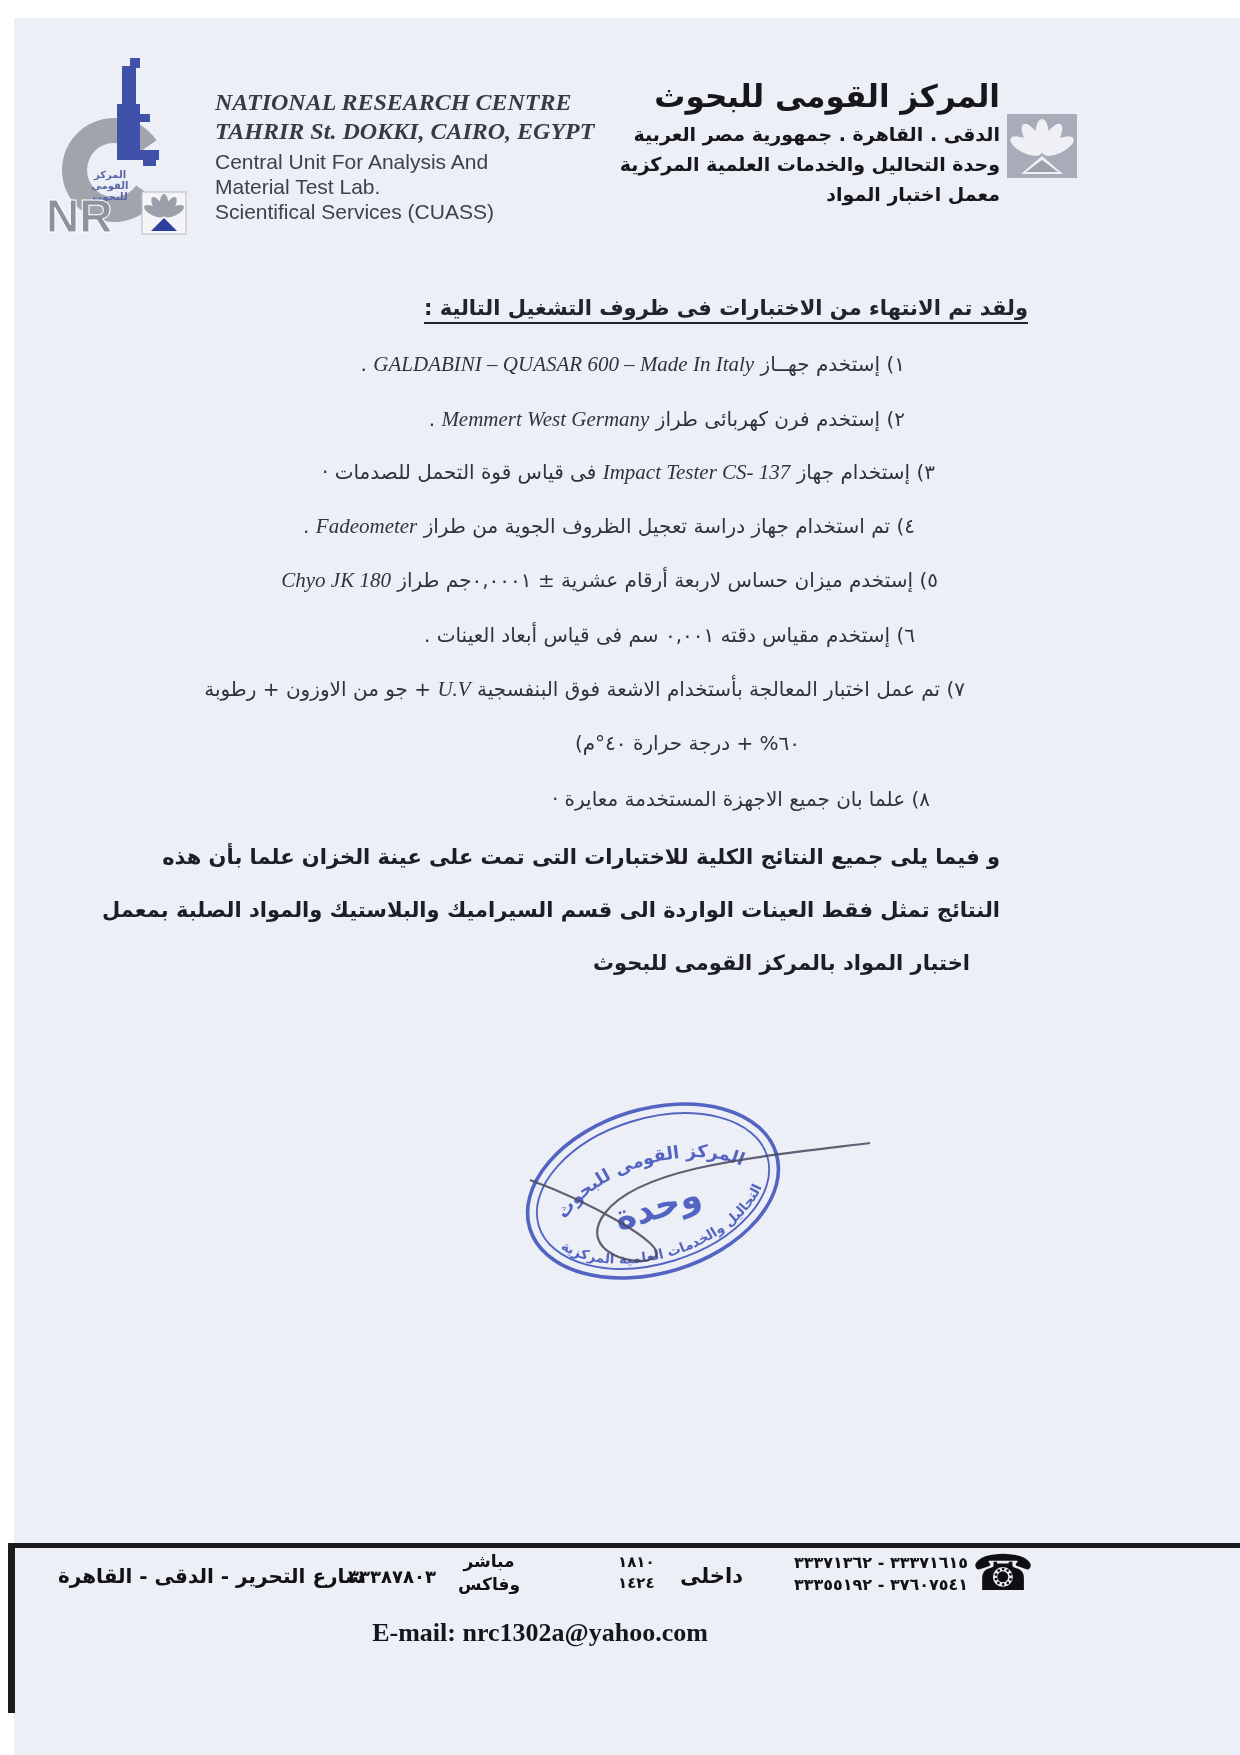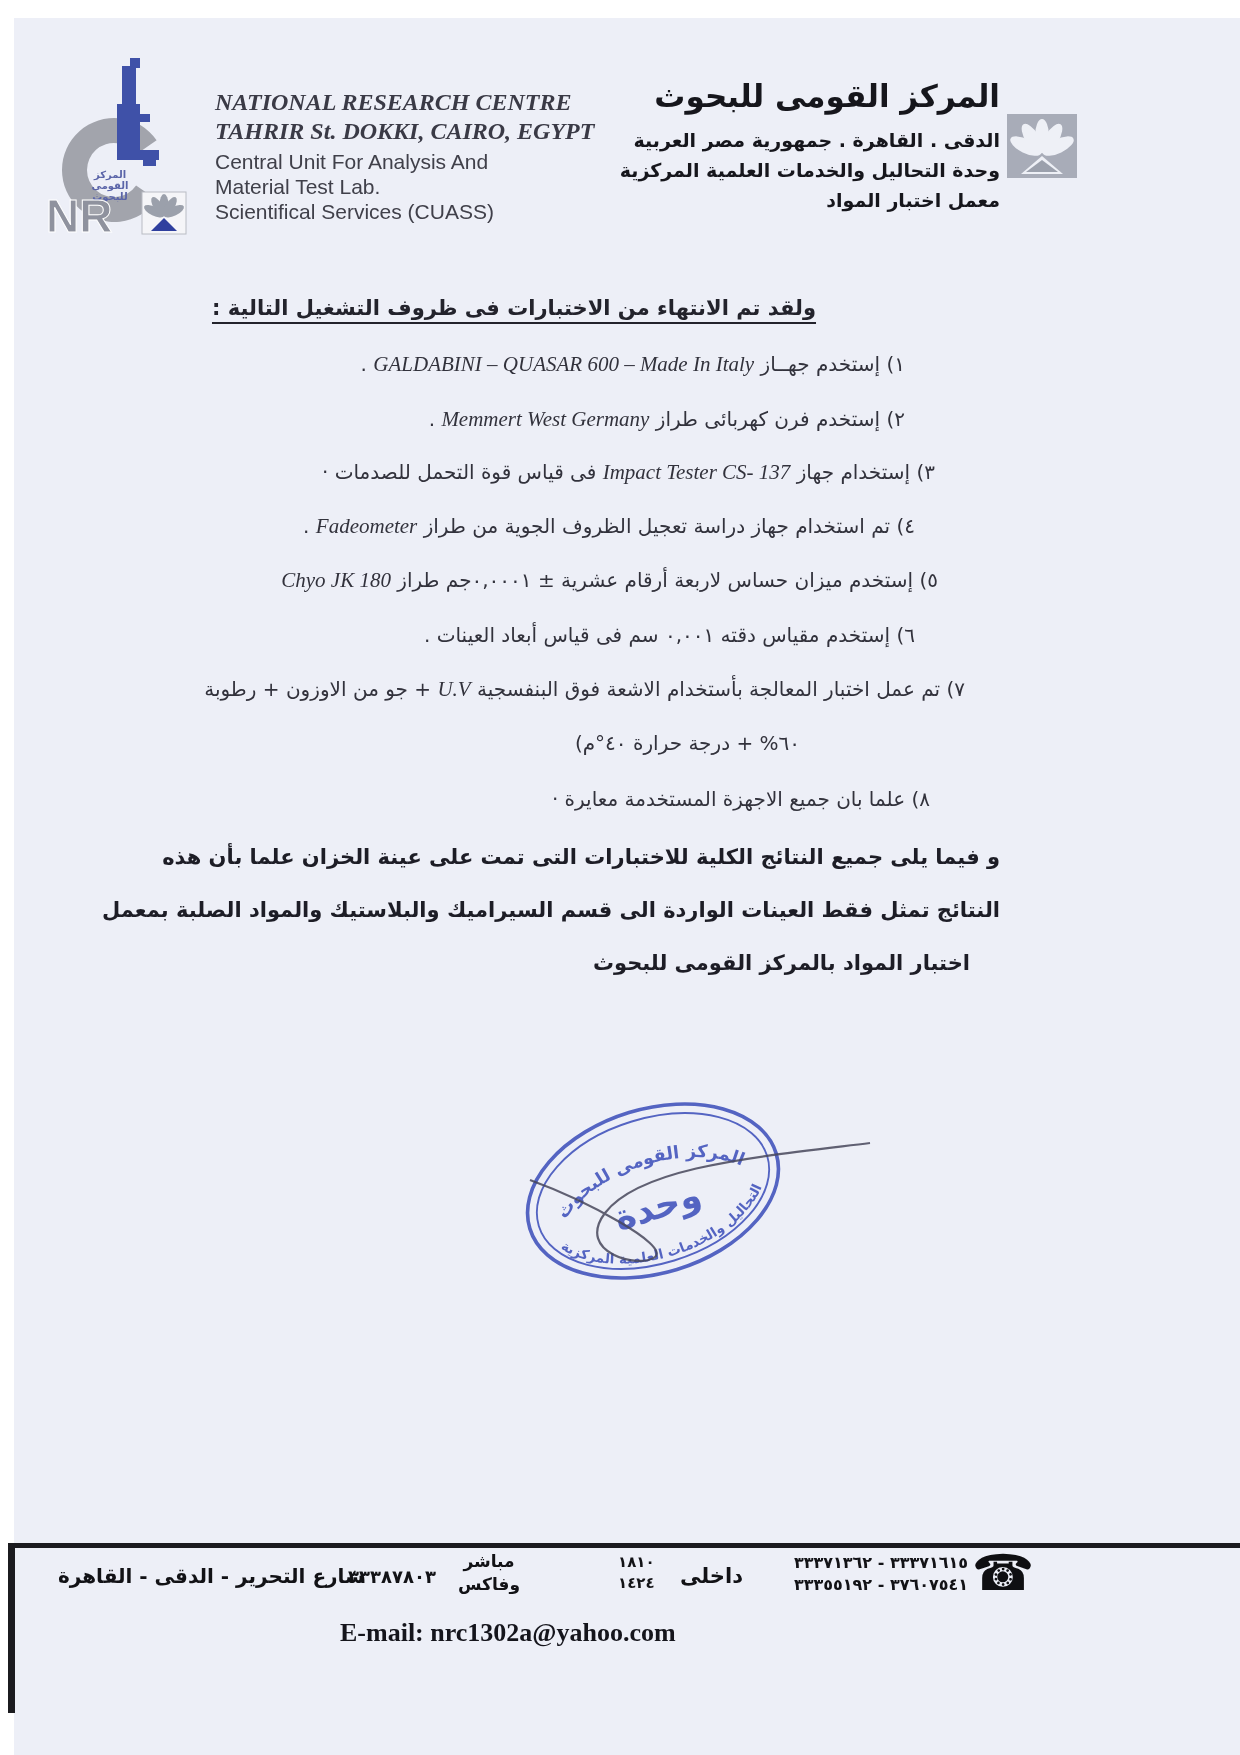--- a/index.html
+++ b/index.html
@@ -87,39 +87,39 @@
 <div class="abs" style="left:215px;top:88px;">
   <div class="eng-serif">NATIONAL RESEARCH CENTRE</div>
   <div class="eng-serif">TAHRIR St. DOKKI, CAIRO, EGYPT</div>
   <div class="eng-sans" style="margin-top:3px">Central Unit For Analysis And</div>
   <div class="eng-sans">Material Test Lab.</div>
   <div class="eng-sans">Scientifical Services (CUASS)</div>
 </div>
 
 <div class="abs ar-head" style="right:240px;top:76px;">
   <div class="t1">المركز القومى للبحوث</div>
-  <div class="t2" style="margin-top:9px">الدقى . القاهرة . جمهورية مصر العربية</div>
+  <div class="t2" style="margin-top:3px">الدقى . القاهرة . جمهورية مصر العربية</div>
   <div class="t2">وحدة التحاليل والخدمات العلمية المركزية</div>
   <div class="t2">معمل اختبار المواد</div>
 </div>
 
 <svg class="abs" style="left:1007px;top:114px;" width="70" height="64" viewBox="0 0 70 64">
   <rect x="0" y="0" width="70" height="64" fill="#a8acb8"></rect>
   <g fill="#eef0f6">
     <ellipse cx="35" cy="22" rx="7" ry="17" transform="rotate(-64 35 40)"></ellipse>
     <ellipse cx="35" cy="22" rx="7" ry="17" transform="rotate(-32 35 40)"></ellipse>
     <ellipse cx="35" cy="22" rx="7" ry="17"></ellipse>
     <ellipse cx="35" cy="22" rx="7" ry="17" transform="rotate(32 35 40)"></ellipse>
     <ellipse cx="35" cy="22" rx="7" ry="17" transform="rotate(64 35 40)"></ellipse>
   </g>
   <path d="M 35,42 L 56,60 L 14,60 Z" fill="#eef0f6"></path>
   <path d="M 35,46 L 51,58 L 19,58 Z" fill="#9ba0ac"></path>
 </svg>
 
-<div class="abs sec-title" style="top:296px;left:0;width:1028px;text-align:center;">ولقد تم الانتهاء من الاختبارات فى ظروف التشغيل التالية  :</div>
+<div class="abs sec-title" style="top:296px;left:0;width:1028px;text-align:right;">ولقد تم الانتهاء من الاختبارات فى ظروف التشغيل التالية  :</div>
 
 <div class="abs item" style="top:352px;right:335px;">
   <span>١) إستخدم جهــاز</span>
   <span class="latin">GALDABINI – QUASAR 600 – Made In Italy</span>
   <span>.</span>
 </div>
 <div class="abs item" style="top:407px;right:335px;">
   <span>٢) إستخدم فرن كهربائى طراز</span>
   <span class="latin">Memmert West Germany</span>
   <span>.</span>
@@ -197,13 +197,13 @@
 </div>
 
 <div class="abs foot-ar" style="left:458px;top:1550px;font-size:17px;line-height:23px;text-align:center;">
   <div>مباشر</div>
   <div>وفاكس</div>
 </div>
 <div class="abs foot-ar" style="left:348px;top:1566px;font-size:18px;">٣٣٣٨٧٨٠٣</div>
 
 <div class="abs foot-ar" style="left:58px;top:1564px;font-size:20px;text-align:right;">شارع التحرير - الدقى - القاهرة</div>
 
-<div class="abs email" style="left:340px;top:1618px;width:400px;">E-mail: nrc1302a@yahoo.com</div>
+<div class="abs email" style="left:340px;top:1618px;width:400px;text-align:center;">E-mail: nrc1302a@yahoo.com</div>
 
 </body></html>

